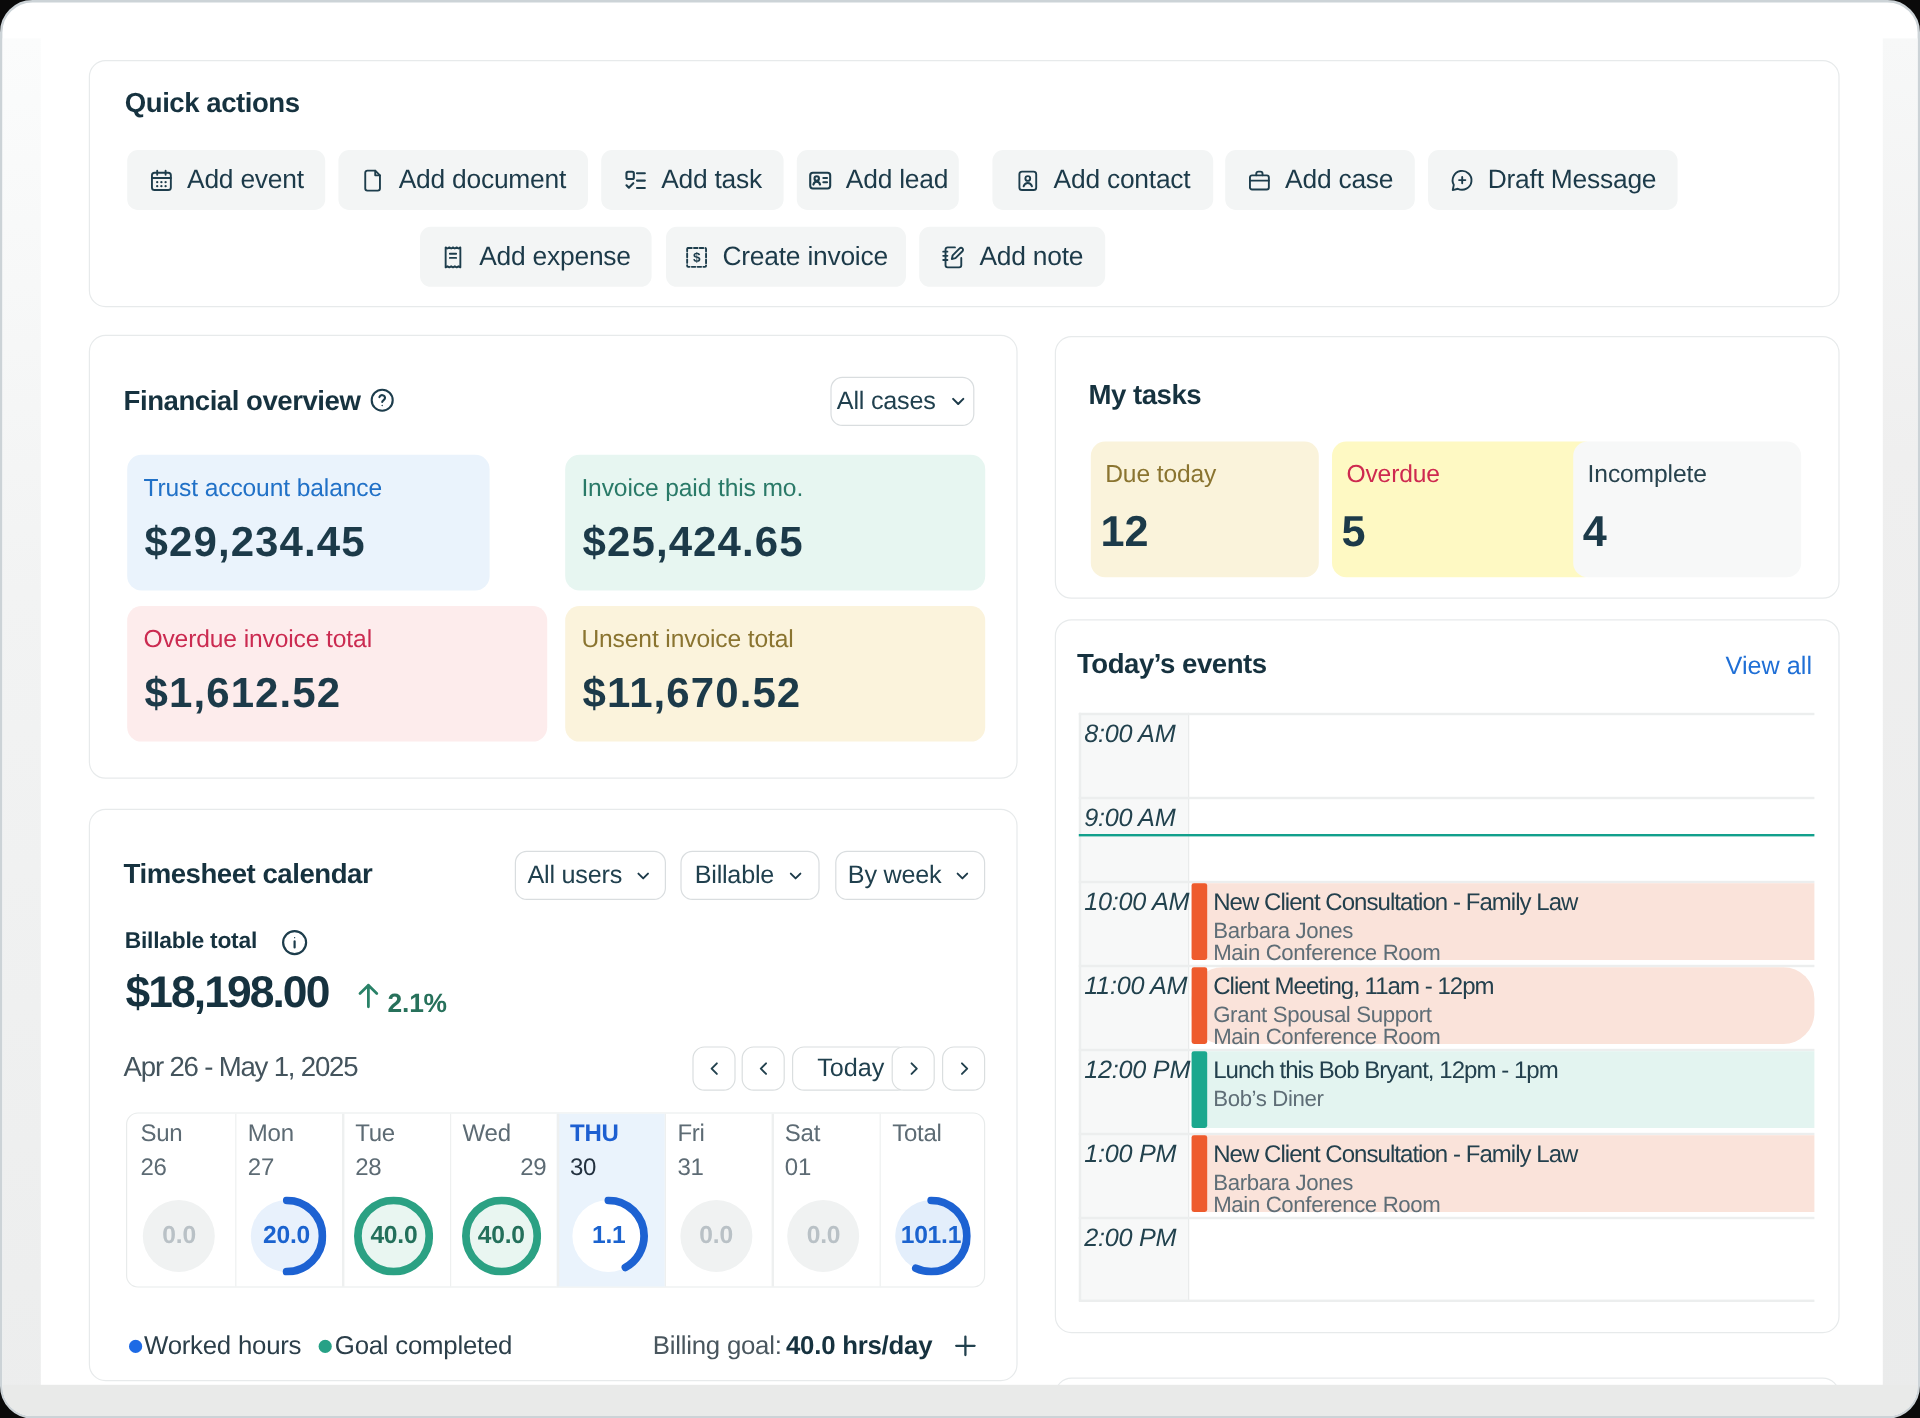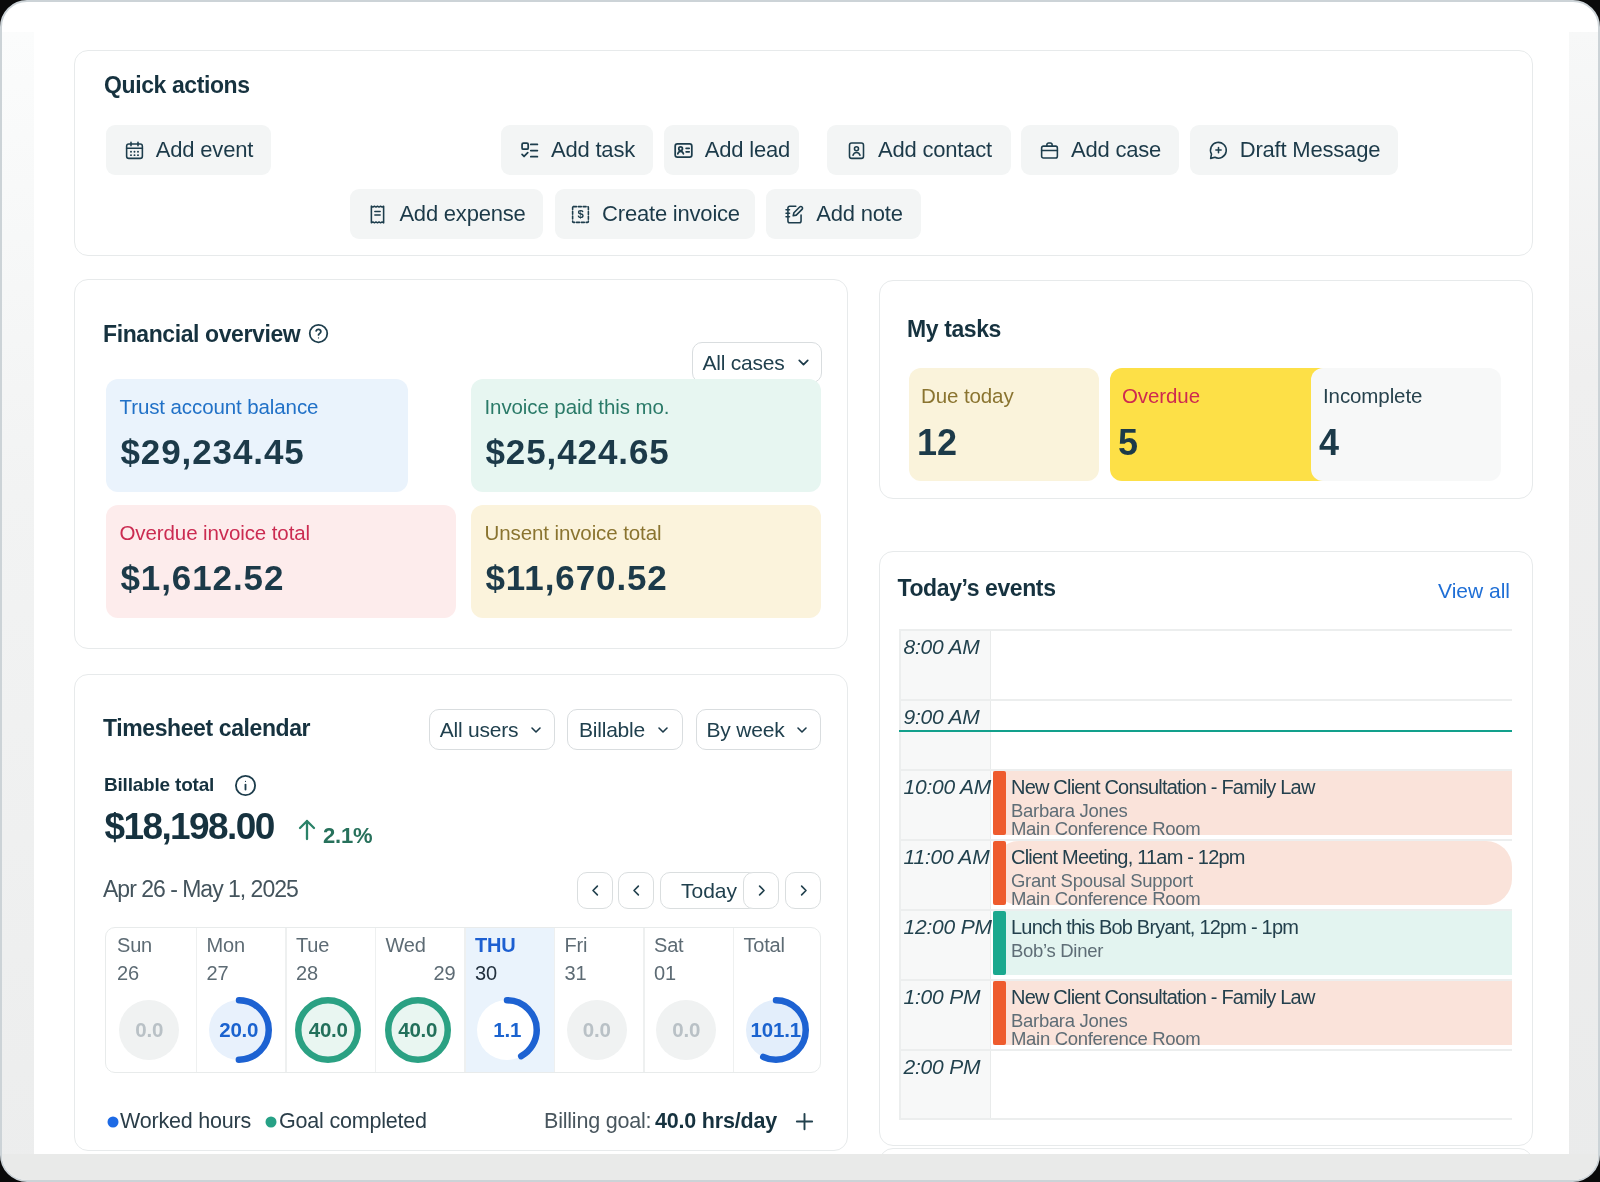--- a/index.html
+++ b/index.html
@@ -51,20 +51,26 @@
           <g fill="#1d3d4c" stroke="none">
             <circle cx="8" cy="13.5" r="1.1"></circle>
             <circle cx="12" cy="13.5" r="1.1"></circle>
             <circle cx="16" cy="13.5" r="1.1"></circle>
             <circle cx="8" cy="17.3" r="1.1"></circle>
             <circle cx="12" cy="17.3" r="1.1"></circle>
             <circle cx="16" cy="17.3" r="1.1"></circle>
           </g>
         </svg>
       Add event</div>
+    <div class="btn" style="left:207px; top:74px; width:208px;">
+      <svg width="21" height="21" viewBox="0 0 24 24" fill="none" stroke="#1d3d4c" stroke-width="1.8" stroke-linecap="round" stroke-linejoin="round">
+          <path d="M14.5 2.5H7a2 2 0 0 0-2 2v15a2 2 0 0 0 2 2h10a2 2 0 0 0 2-2V7z"></path>
+          <path d="M14.5 2.5V7h4.5"></path>
+        </svg>
+      Add document</div>
     <div class="btn" style="left:426px; top:74px; width:152px;">
       <svg width="21" height="21" viewBox="0 0 24 24" fill="none" stroke="#1d3d4c" stroke-width="2" stroke-linecap="round" stroke-linejoin="round">
           <rect x="3.5" y="3.5" width="7" height="7" rx="1.5"></rect>
           <path d="M3.5 16.5l2.3 2.3 4.2-4.3"></path>
           <path d="M13.5 5h7.5M13.5 12h7.5M13.5 19h7.5"></path>
         </svg>
       Add task</div>
     <div class="btn" style="left:589px; top:74px; width:135px;">
       <svg width="21" height="21" viewBox="0 0 24 24" fill="none" stroke="#1d3d4c" stroke-width="2" stroke-linecap="round" stroke-linejoin="round">
           <rect x="2.5" y="4.5" width="19" height="15" rx="2.5"></rect>
@@ -115,21 +121,21 @@
       Add note</div>
   </div>
 
   <div class="card" style="left:72px; top:277px; width:774px; height:370px;">
     <h2 class="abs" style="left:28px; top:41px;">Financial overview</h2>
     <svg class="abs" style="left:233px; top:43px;" width="21" height="21" viewBox="0 0 24 24" fill="none" stroke="#1d3d4c" stroke-width="2" stroke-linecap="round">
         <circle cx="12" cy="12" r="10"></circle>
         <path d="M9.3 9a2.8 2.8 0 0 1 5.4 1c0 1.8-2.7 2.4-2.7 3.6"></path>
         <circle cx="12" cy="17" r="0.7" fill="#1d3d4c" stroke="none"></circle>
       </svg>
-    <div class="drop" style="left:617px; top:34px; width:130px;margin-top:28px;">All cases
+    <div class="drop" style="left:617px; top:34px; width:120px;">All cases
       <svg width="17" height="17" viewBox="0 0 24 24" fill="none" stroke="#1c3a49" stroke-width="2.4" stroke-linecap="round" stroke-linejoin="round">
           <path d="M6 9l6 6 6-6"></path>
         </svg>
     </div>
     <div class="sbox" style="left:31px; top:99px; width:302px; background:#eaf3fc;">
       <div class="lbl" style="color:#2171c7;">Trust account balance</div>
       <div class="val">$29,234.45</div>
     </div>
     <div class="sbox" style="left:396px; top:99px; width:350px; background:#e7f6f1;">
       <div class="lbl" style="color:#2a7a68;">Invoice paid this mo.</div>
@@ -144,31 +150,31 @@
       <div class="val">$11,670.52</div>
     </div>
   </div>
 
   <div class="card" style="left:877px; top:278px; width:654px; height:219px;">
     <h2 class="abs" style="left:27px; top:35px;">My tasks</h2>
     <div class="sbox" style="left:29px; top:87px; width:190px; background:#faf3db;">
       <div class="lbl" style="color:#8a7430; left:12px;">Due today</div>
       <div class="val" style="font-size:36px; top:54px; left:8px; letter-spacing:0;">12</div>
     </div>
-    <div class="sbox" style="left:230px; top:87px; width:222px; background:#fde047;">
+    <div class="sbox" style="left:230px; top:87px; width:222px; background:#fef9c3;">
       <div class="lbl" style="color:#ce2950; left:12px;">Overdue</div>
       <div class="val" style="font-size:36px; top:54px; left:8px; letter-spacing:0;">5</div>
     </div>
     <div class="sbox" style="left:431px; top:87px; width:190px; background:#f7f8f8;">
       <div class="lbl" style="color:#27424d; left:12px;">Incomplete</div>
       <div class="val" style="font-size:36px; top:54px; left:8px; letter-spacing:0;">4</div>
     </div>
   </div>
 
-  <div class="card" style="left:877px; top:549px; width:654px; height:595px; overflow:hidden;">
+  <div class="card" style="left:877px; top:514px; width:654px; height:595px; overflow:hidden;">
     <h2 class="abs" style="left:17.5px; top:23px;">Today’s events</h2>
     <div class="abs" style="right:22px; top:27px; font-size:21px; color:#1f6fd6;">View all</div>
     <div id="evgrid" class="abs" style="left:19px; top:77px; width:613px; height:491px;">
       <div class="abs" style="left:0; top:0; width:92px; height:490px; background:#f7f8f8; border-right:1.5px solid #e9ebeb;"></div>
       <div class="abs" style="left:0; top:0; width:1.5px; height:490px; background:#eceeee;"></div>
       <div class="abs hline" style="top:0;"></div>
       <div class="abs hline" style="top:70px;"></div>
       <div class="abs hline" style="top:140px;"></div>
       <div class="abs hline" style="top:210px;"></div>
       <div class="abs hline" style="top:280px;"></div>

